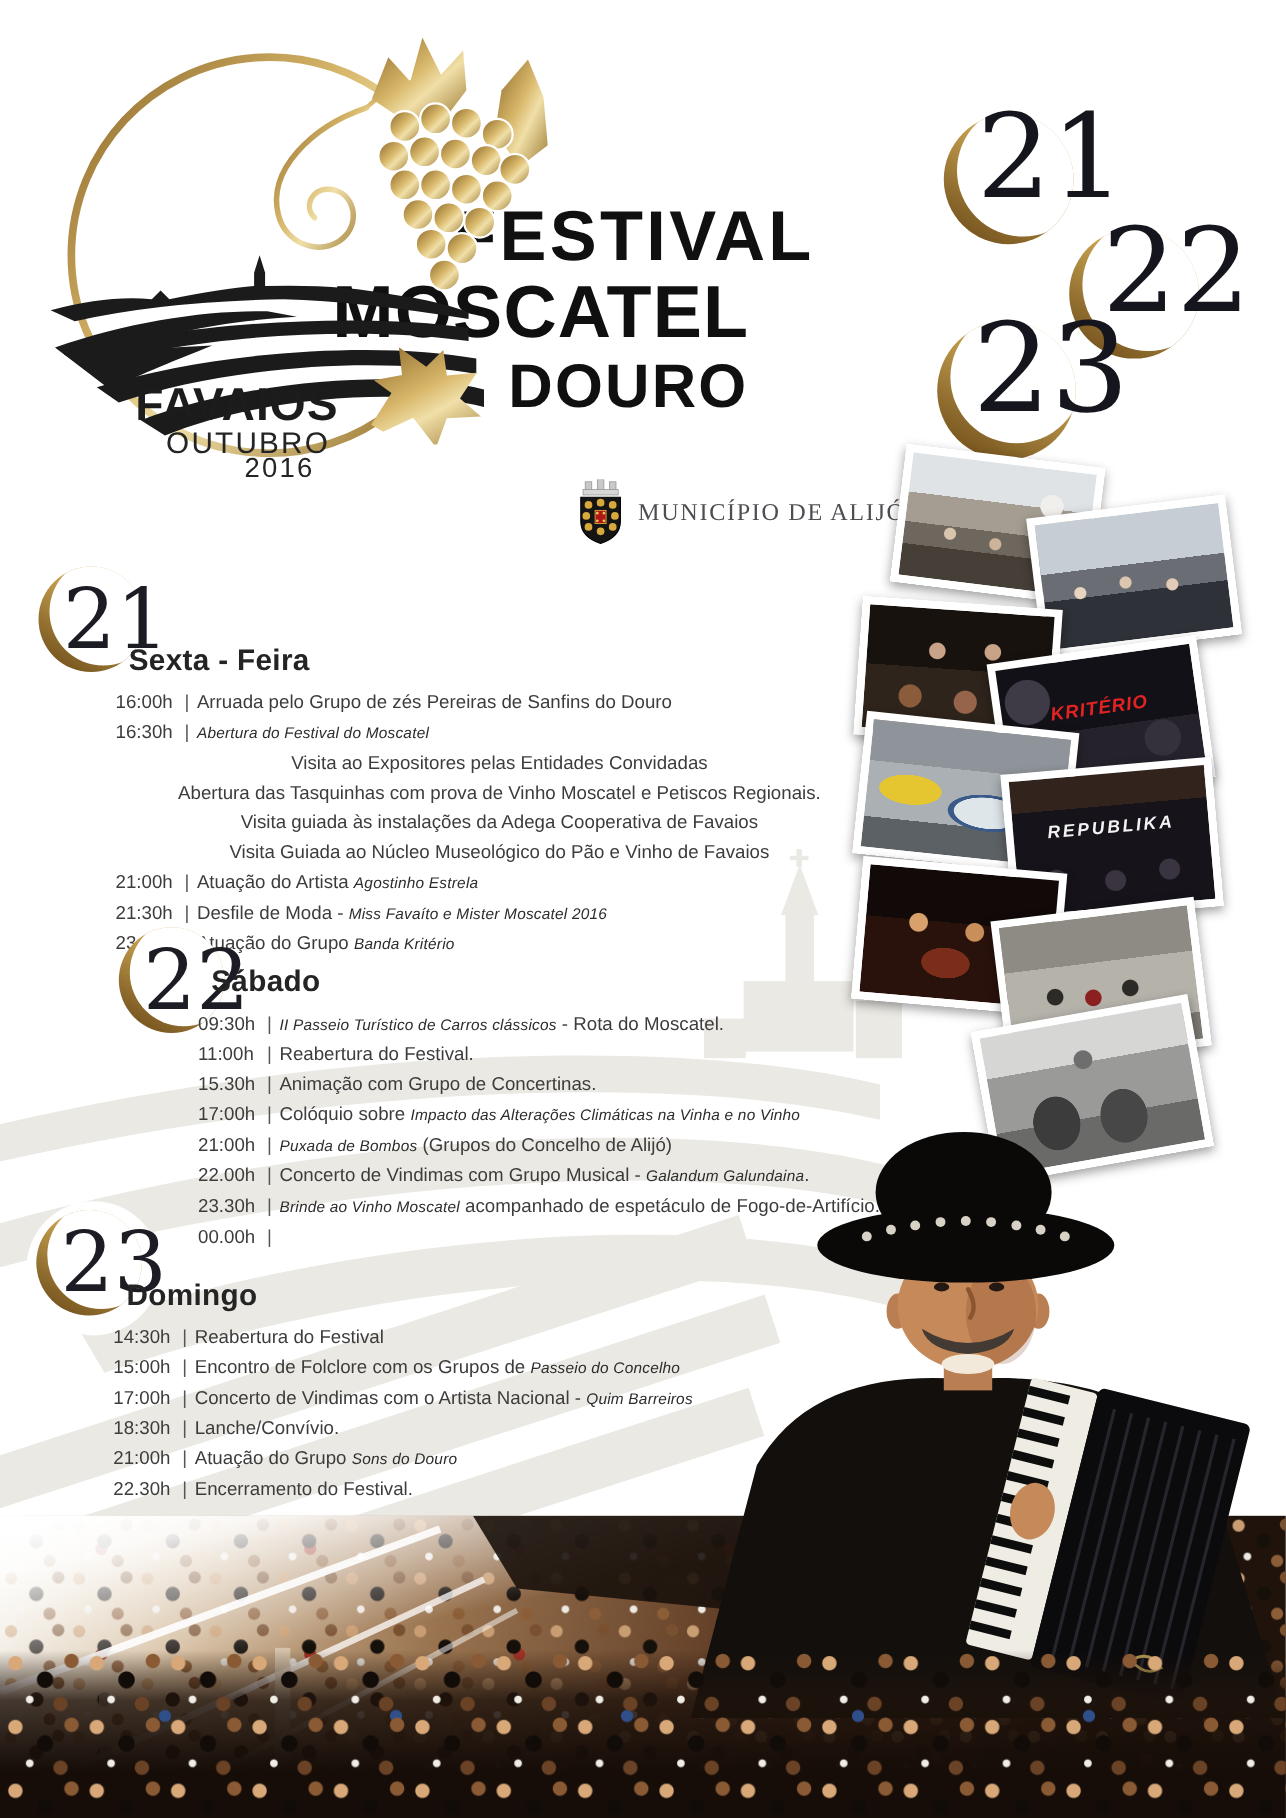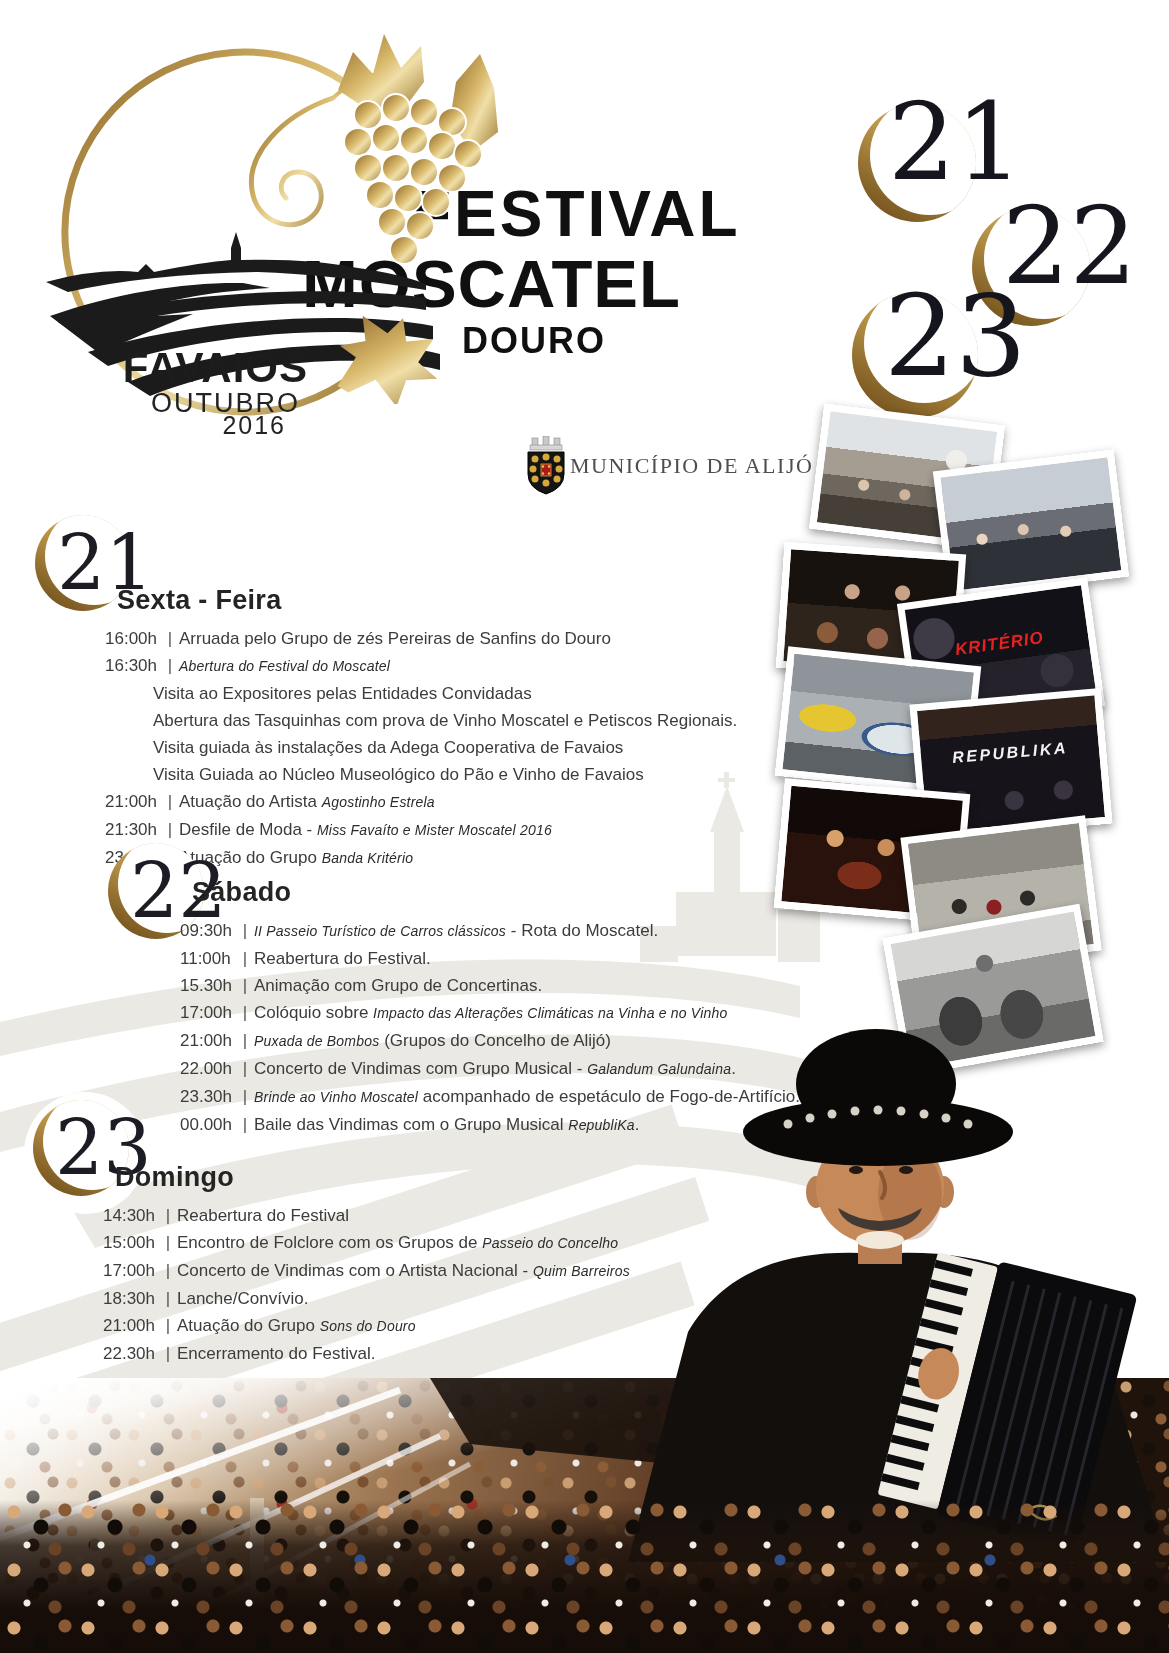--- a/index.html
+++ b/index.html
@@ -7,48 +7,48 @@
           font-family:"Liberation Sans",sans-serif;}
 
   
   .watermark{position:absolute;left:0;top:760px;z-index:0;}
 
   
   .logo-svg{position:absolute;left:28px;top:20px;z-index:2;}
   .title-block{position:absolute;left:300px;top:182px;width:500px;z-index:1;color:#101010;line-height:1;}
   .title-block .t1{margin-left:112px;font-size:64px;font-weight:600;letter-spacing:3px;}
   .title-block .t2{margin-left:2px;font-size:67px;font-weight:800;letter-spacing:1px;margin-top:4px;}
-  .title-block .t3{margin-left:162px;font-size:36px;font-weight:700;letter-spacing:2px;margin-top:6px;}
+  .title-block .t3{margin-left:162px;font-size:56px;font-weight:700;letter-spacing:2px;margin-top:6px;}
   .title-leaf{position:absolute;left:336px;top:316px;z-index:2;}
 
   
   .cres{position:absolute;border-radius:50%;overflow:hidden;
         background:linear-gradient(210deg,#ecd597 0%,#c5a050 35%,#7c5a22 85%);}
   .cres::after{content:"";position:absolute;border-radius:50%;background:#fff;}
 
   .badges{position:absolute;z-index:2;}
   .badge{position:absolute;}
   .badge .cres{width:118px;height:118px;}
   .badge .cres::after{left:12px;top:-9px;width:120px;height:120px;}
   .badge .num{position:absolute;font-family:"DejaVu Serif",serif;font-size:106px;line-height:1;color:#15151d;}
 
-  .muni{position:absolute;left:524px;top:436px;z-index:2;display:flex;align-items:center;gap:2px;}
+  .muni{position:absolute;left:524px;top:436px;z-index:2;display:flex;align-items:center;gap:12px;}
   .muni .name{font-family:"Liberation Serif",serif;font-size:22px;letter-spacing:1.5px;color:#4e4e52;}
 
   
   .day{position:absolute;z-index:2;}
   .day .cres{width:96px;height:96px;}
   .day .cres::after{left:10px;top:-8px;width:98px;height:98px;}
   .day .num{position:absolute;left:22px;top:0px;font-family:"DejaVu Serif",serif;font-size:76px;line-height:96px;color:#1c1c24;}
   .day-name{font-size:27px;font-weight:700;color:#242424;letter-spacing:.3px;margin-left:12px;}
   .events{margin-top:9px;}
   .event{display:flex;font-size:17px;line-height:27px;color:#3d3c3c;}
   .event .time{width:56px;flex:none;}
   .event .sep{width:18px;flex:none;text-align:center;color:#555;}
-  .event.cont{margin-left:48px;}
+  .event.cont{margin-left:48px;justify-content:center;}
   .event b{font-weight:normal;font-style:italic;font-size:14px;color:#2c2c2c;letter-spacing:.2px;}
   .disc{position:absolute;border-radius:50%;background:#fff;}
 
   
   .collage{position:absolute;left:0;top:0;z-index:3;}
   .photo{position:absolute;border:7px solid #fff;box-shadow:0 4px 10px rgba(0,0,0,.38);}
   .photo-text{position:absolute;left:0;right:0;text-align:center;font-weight:bold;font-style:italic;}
   .photo--street-parade{left:816px;top:414px;width:168px;height:112px;transform:rotate(7deg);
     background:radial-gradient(circle 16px at 78% 30%, #f0efec 0 10px, transparent 11px),
       radial-gradient(circle 8px at 25% 62%, #d9c4ae 0 5px, transparent 6px),
@@ -335,21 +335,20 @@
             <span class="txt">Concerto de Vindimas com Grupo Musical - <b>Galandum Galundaina</b>.</span>
           </div>
           <div class="event">
             <span class="time">23.30h</span>
             <span class="sep">|</span>
             <span class="txt"><b>Brinde ao Vinho Moscatel</b> acompanhado de espetáculo de Fogo-de-Artifício.</span>
           </div>
           <div class="event">
             <span class="time">00.00h</span>
             <span class="sep">|</span>
-            <span class="txt">Baile das Vindimas com o Grupo Musical <b>RepubliKa</b>.</span>
           </div>
         </div>
     </div>
   </div>
 
   <div class="disc" style="left:24px;top:1092px;width:122px;height:122px;z-index:1;"></div>
   <div class="day" style="left:33px;top:1100px;width:720px;">
     <div class="cres"></div>
     <div class="num">23</div>
     <div style="position:absolute;left:70px;top:62px;width:650px;">

